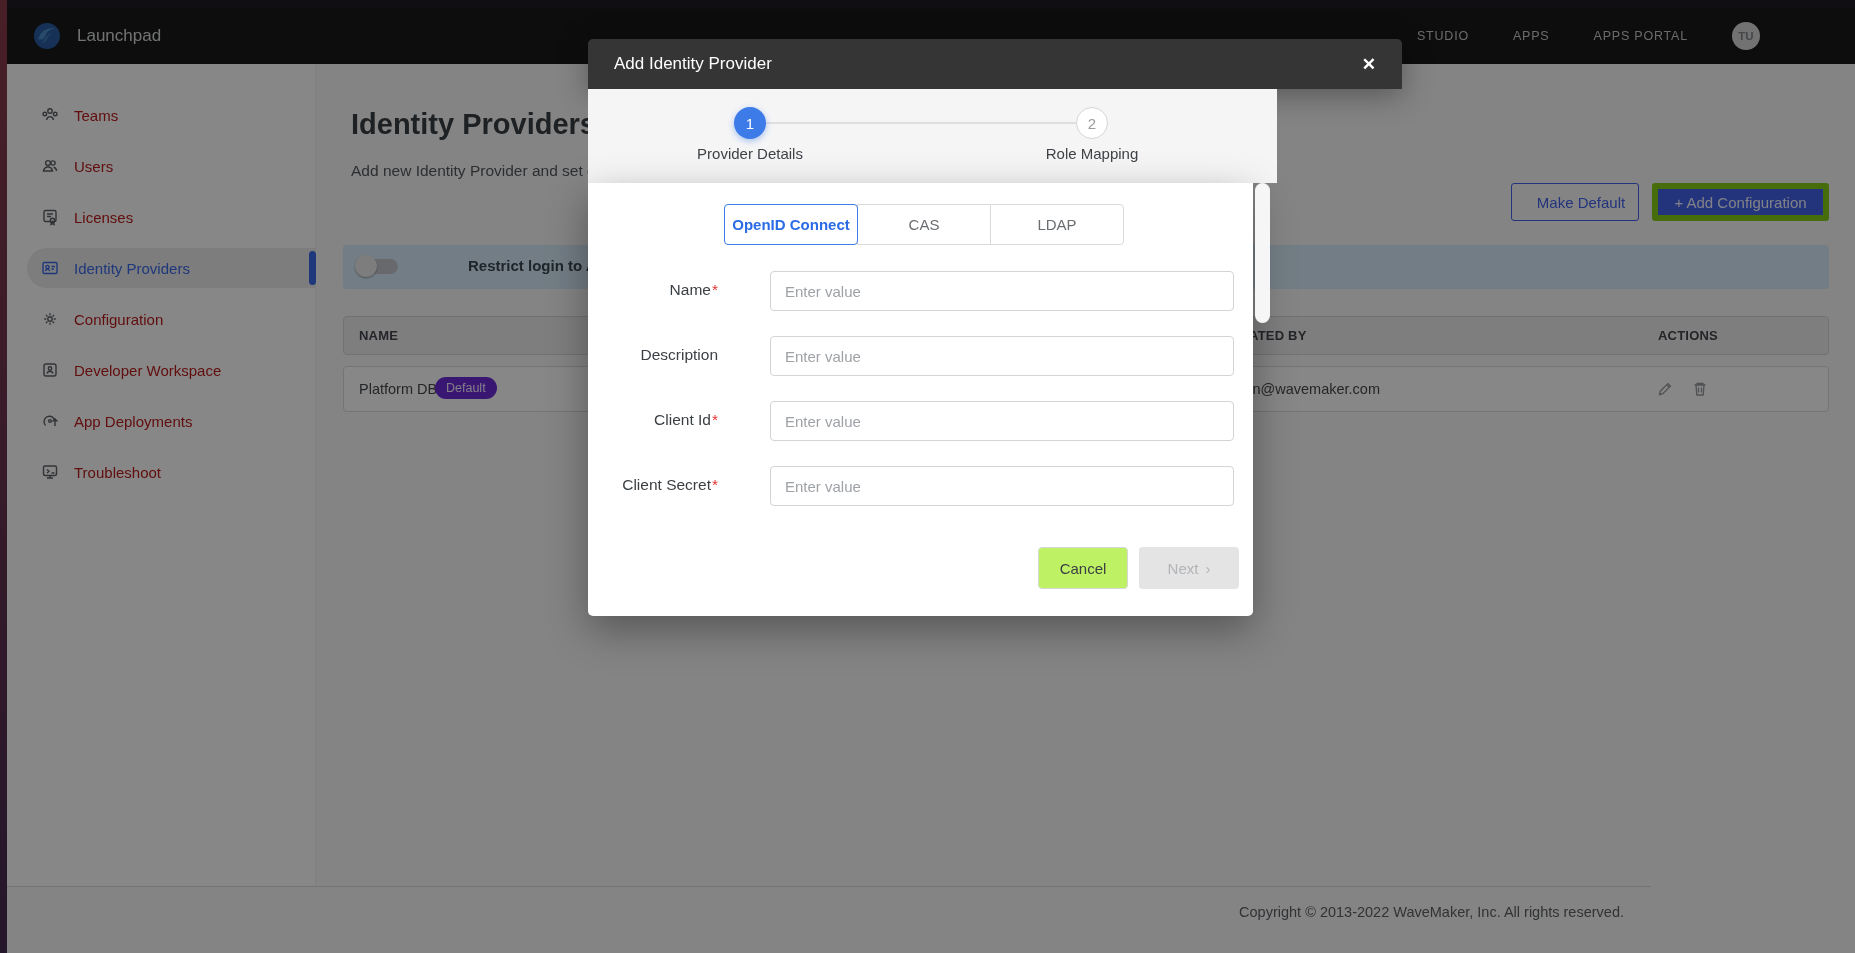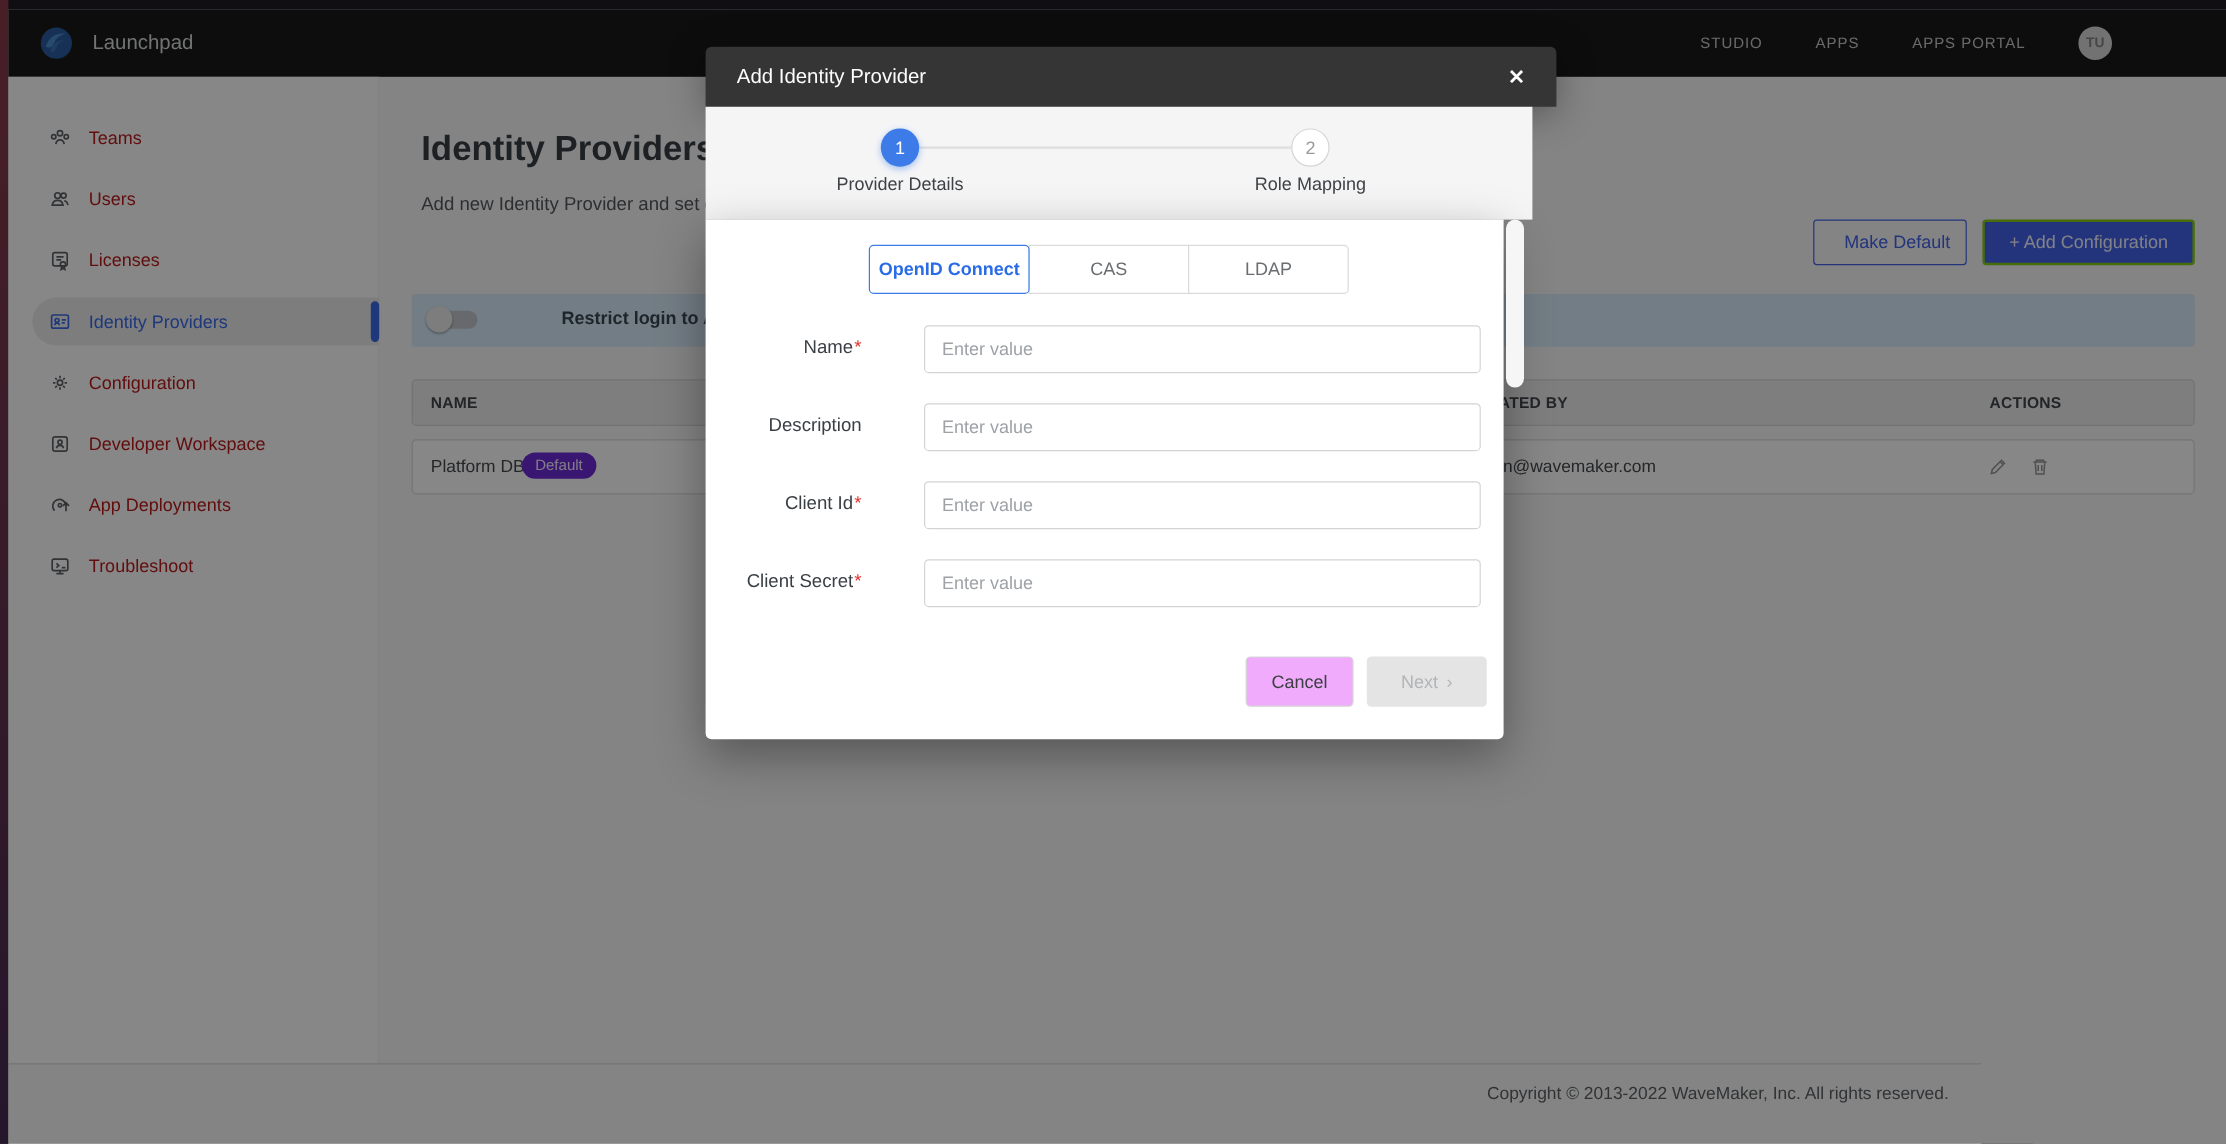--- a/index.html
+++ b/index.html
@@ -33,21 +33,21 @@
   .side-item.active svg { stroke:#3b6ae8; }
   .active-bar { position:absolute; right:0; width:7px; height:34px; border-radius:4px;
                 background:#3b6ae8; }
 
   
   .page-title { left:344px; top:100px; font-size:29px; font-weight:700; color:#3a3f44; }
   .page-subtitle { left:344px; top:154px; font-size:15.5px; color:#54585d; white-space:nowrap; }
   .btn-outline-primary { border:1px solid #4263eb; color:#4263eb; background:transparent;
                          border-radius:3px; font-size:15px; display:flex; align-items:center;
                          justify-content:center; cursor:pointer;padding-left:12px; }
-  .btn-primary { background:#4263eb; color:#f2f4ff; border:2px solid #84cc16; border-radius:3px;
+  .btn-primary { background:#4263eb; color:#f2f4ff; border:6px solid #84cc16; border-radius:3px;
                  font-size:15px; display:flex; align-items:center; justify-content:center; cursor:pointer; }
   #make-default { left:1504px; top:175px; width:128px; height:38px; }
   #add-config { left:1645px; top:175px; width:177px; height:38px; }
 
   #banner { left:336px; top:237px; width:1486px; height:44px; background:#d9edfb; border-radius:3px; }
   .toggle { position:absolute; left:15px; top:14px; width:40px; height:15px; border-radius:8px;
             background:#c3c7cc; cursor:pointer; }
   .toggle-knob { position:absolute; left:-3px; top:-4px; width:22px; height:22px; border-radius:50%;
                  background:#ececec; box-shadow:0 1px 2px rgba(0,0,0,.35); }
   .banner-label { position:absolute; left:125px; top:12px; font-size:15px; font-weight:700;
@@ -66,21 +66,21 @@
 
   #footer { left:0; top:878px; width:1644px; height:67px; background:#fafafa;
             border-top:1px solid #dadada; }
   .copyright { position:absolute; right:27px; top:17px; font-size:14.5px; color:#5d6065; }
 
   
   #backdrop { left:0; top:0; width:1855px; height:953px; background:rgba(0,0,0,.47); z-index:50; }
 
   
   #modal { left:588px; top:39px; width:689px; z-index:100; }
-  #modal-header { left:0; top:0; width:709px; height:50px; background:#353535; border-radius:5px 5px 0 0;
+  #modal-header { left:0; top:0; width:814px; height:50px; background:#353535; border-radius:5px 5px 0 0;
                   display:flex; align-items:center; padding:0 26px; box-shadow:0 6px 30px rgba(0,0,0,.35); }
   .modal-title { color:#fdfdfd; font-size:17px; }
   .modal-close { margin-left:auto; color:#ffffff; font-size:17px; font-weight:700; cursor:pointer; }
   #modal-stepper { left:0; top:50px; width:689px; height:94px; background:#f5f5f6; }
   .step-line { position:absolute; left:178px; top:33px; width:310px; height:2px; background:#dfdfdf; }
   .step-circle { position:absolute; top:18px; width:32px; height:32px; border-radius:50%;
                  display:flex; align-items:center; justify-content:center; font-size:15px; }
   .step-circle.active { background:#3d7ce8; color:#ffffff; box-shadow:0 2px 6px rgba(61,124,232,.45); }
   .step-circle.idle { background:#ffffff; color:#9a9a9a; border:1px solid #d5d5d5; }
   .step1 { left:146px; } .step2 { left:488px; }
@@ -101,21 +101,21 @@
 
   .form-row { position:absolute; left:0; width:779px; height:40px; }
   .form-label { position:absolute; left:0; top:10px; width:130px; text-align:right;
                 font-size:15.5px; color:#3a3f44; }
   .req { color:#e0342f; margin-left:1px; }
   .form-input { position:absolute; left:182px; top:0; width:464px; height:40px;
                 border:1px solid #d4d4d4; border-radius:4px; padding:0 14px; font-size:15px;
                 color:#333; font-family:"Liberation Sans", sans-serif; outline:none; }
   .form-input::placeholder { color:#9ea2a6; }
 
-  .btn-cancel { position:absolute; left:450px; top:364px; width:90px; height:42px; background:#f0abfc;
+  .btn-cancel { position:absolute; left:450px; top:364px; width:90px; height:42px; background:#bef264;
                 border:1px solid #d6d6d6; border-radius:4px; font-size:15px; color:#3c4043;
                 display:flex; align-items:center; justify-content:center; cursor:pointer; }
   .btn-next { position:absolute; left:551px; top:364px; width:100px; height:42px; background:#e4e4e4;
               border:none; border-radius:4px; font-size:15px; color:#b2b4b7;
               display:flex; align-items:center; justify-content:center; gap:7px; cursor:default; }
 </style>
 </head>
 <body>
 
 <div id="left-strip" class="abs"></div>

